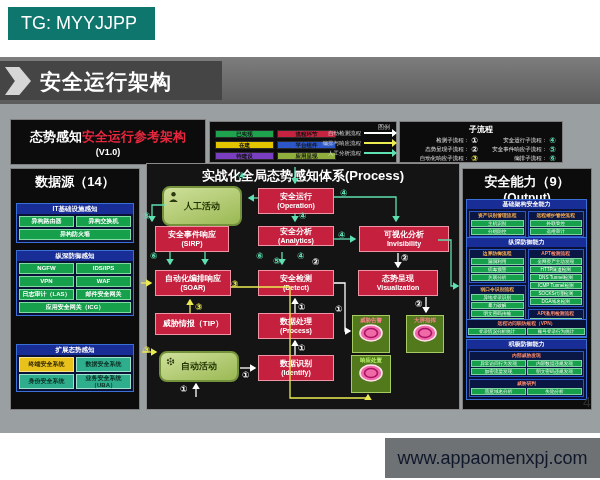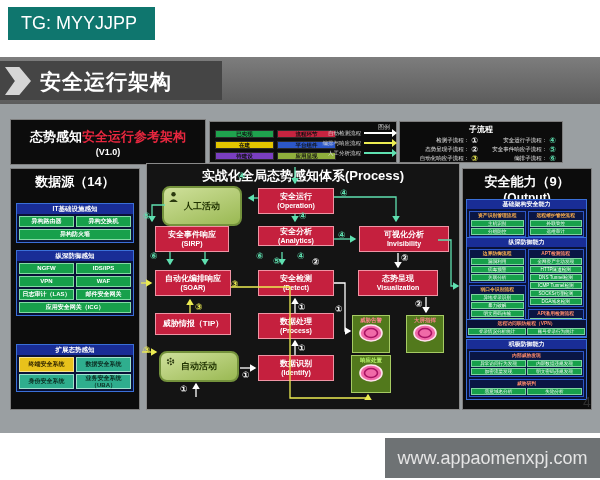--- a/index.html
+++ b/index.html
@@ -88,21 +88,21 @@
   .rp-items.cols2{grid-template-columns:1fr 1fr}
   .rp-item{background:#17a04b;border:1px solid #7ed4a0;color:#fff;font-size:4.6px;height:7px;
            display:flex;align-items:center;justify-content:center;white-space:nowrap;overflow:hidden;
            padding:0 1px;box-sizing:border-box}
   
   .mk{position:absolute;font-size:9px;font-weight:bold;line-height:9px;z-index:30}
   .mk.t{color:#5fe0b0}.mk.y{color:#ecec52}.mk.w{color:#ffffff}
   #arrow-layer{position:absolute;left:0;top:0;width:600px;height:480px;pointer-events:none;z-index:25}
   
   #watermark{position:absolute;left:385px;top:438px;width:215px;height:40px;background:#6e7274;
-             color:#e5e5e5;font-size:18px;display:flex;align-items:center;justify-content:center}
+             color:#0f172a;font-size:18px;display:flex;align-items:center;justify-content:center}
   #page-num{position:absolute;left:583px;top:394px;font-size:14px;color:#2e2e2e}
 </style>
 </head>
 <body>
 
 <div id="tg-box">TG: MYYJJPP</div>
 
 <div id="title-bar"></div>
 <div id="title-inner"></div>
 <div id="chevron"></div>

